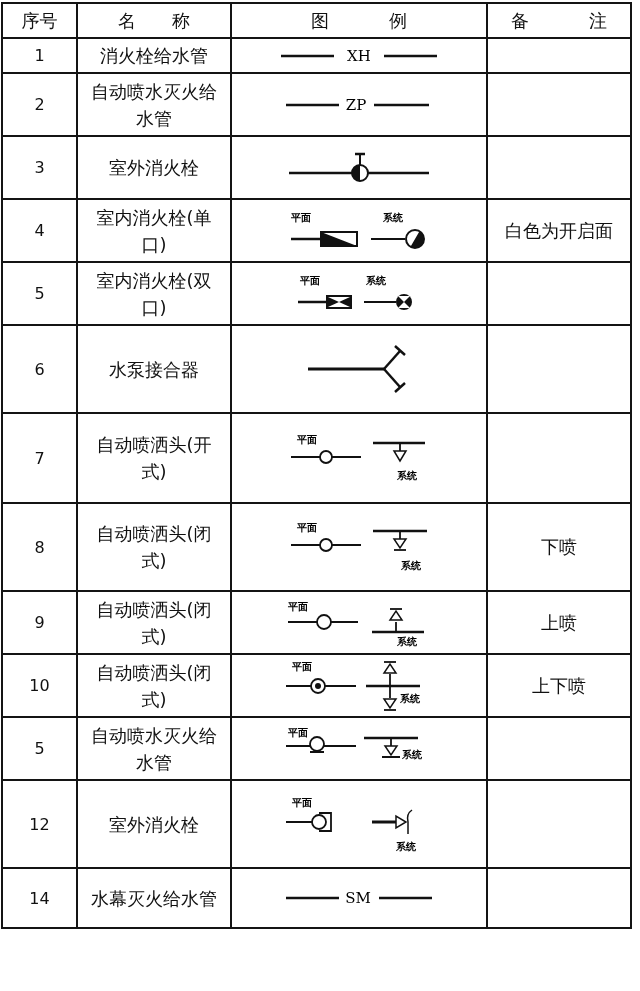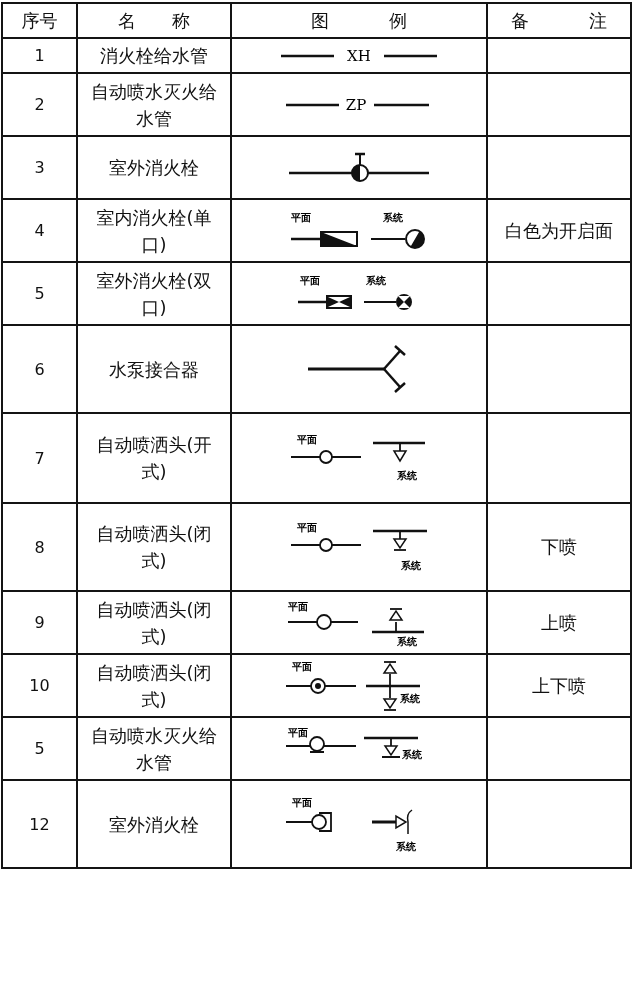--- a/index.html
+++ b/index.html
@@ -86,21 +86,21 @@
           <line x1="82" y1="30" x2="116" y2="30" stroke="#111" stroke-width="2"></line>
           <circle cx="126" cy="30" r="9" fill="#fff" stroke="#111" stroke-width="2"></circle>
           <path d="M126 21 A9 9 0 0 1 126 39 Z" fill="#111" transform="rotate(30 126 30)"></path>
         </svg>
       </td>
       <td class="c-note">白色为开启面</td>
     </tr>
 
     <tr style="height:63px">
       <td class="c-no">5</td>
-      <td class="c-name"><span class="name">室外消火栓(双口)</span></td>
+      <td class="c-name"><span class="name">室内消火栓(双口)</span></td>
       <td class="c-sym">
         <svg width="130" height="44" viewBox="0 0 130 44">
           <text class="lbl" x="6" y="12">平面</text>
           <line x1="4" y1="30" x2="32" y2="30" stroke="#111" stroke-width="2.5"></line>
           <rect x="32" y="23" width="26" height="14" fill="#111"></rect>
           <path d="M34 25 L56 25 L45 30 Z" fill="#fff"></path>
           <path d="M34 35 L56 35 L45 30 Z" fill="#fff"></path>
           <text class="lbl" x="72" y="12">系统</text>
           <line x1="70" y1="30" x2="102" y2="30" stroke="#111" stroke-width="2"></line>
           <circle cx="110" cy="30" r="8" fill="#111"></circle>
@@ -231,14 +231,26 @@
           <line x1="88" y1="28" x2="112" y2="28" stroke="#111" stroke-width="3"></line>
           <path d="M112 22 L112 34 L122 28 Z" fill="#fff" stroke="#111" stroke-width="1.5"></path>
           <path d="M128 16 Q122 20 124 28 L124 40" fill="none" stroke="#111" stroke-width="1.5"></path>
           <text class="lbl" x="112" y="56">系统</text>
         </svg>
       </td>
       <td class="c-note"></td>
     </tr>
 
 
+    <tr style="height:60px">
+      <td class="c-no">14</td>
+      <td class="c-name"><span class="name">水幕灭火给水管</span></td>
+      <td class="c-sym">
+        <svg width="150" height="20" viewBox="0 0 150 20">
+          <line x1="2" y1="10" x2="55" y2="10" stroke="#111" stroke-width="2.5"></line>
+          <text x="74" y="15" text-anchor="middle" font-size="15">SM</text>
+          <line x1="95" y1="10" x2="148" y2="10" stroke="#111" stroke-width="2.5"></line>
+        </svg>
+      </td>
+      <td class="c-note"></td>
+    </tr>
   </tbody>
 </table>
 
 </body></html>

